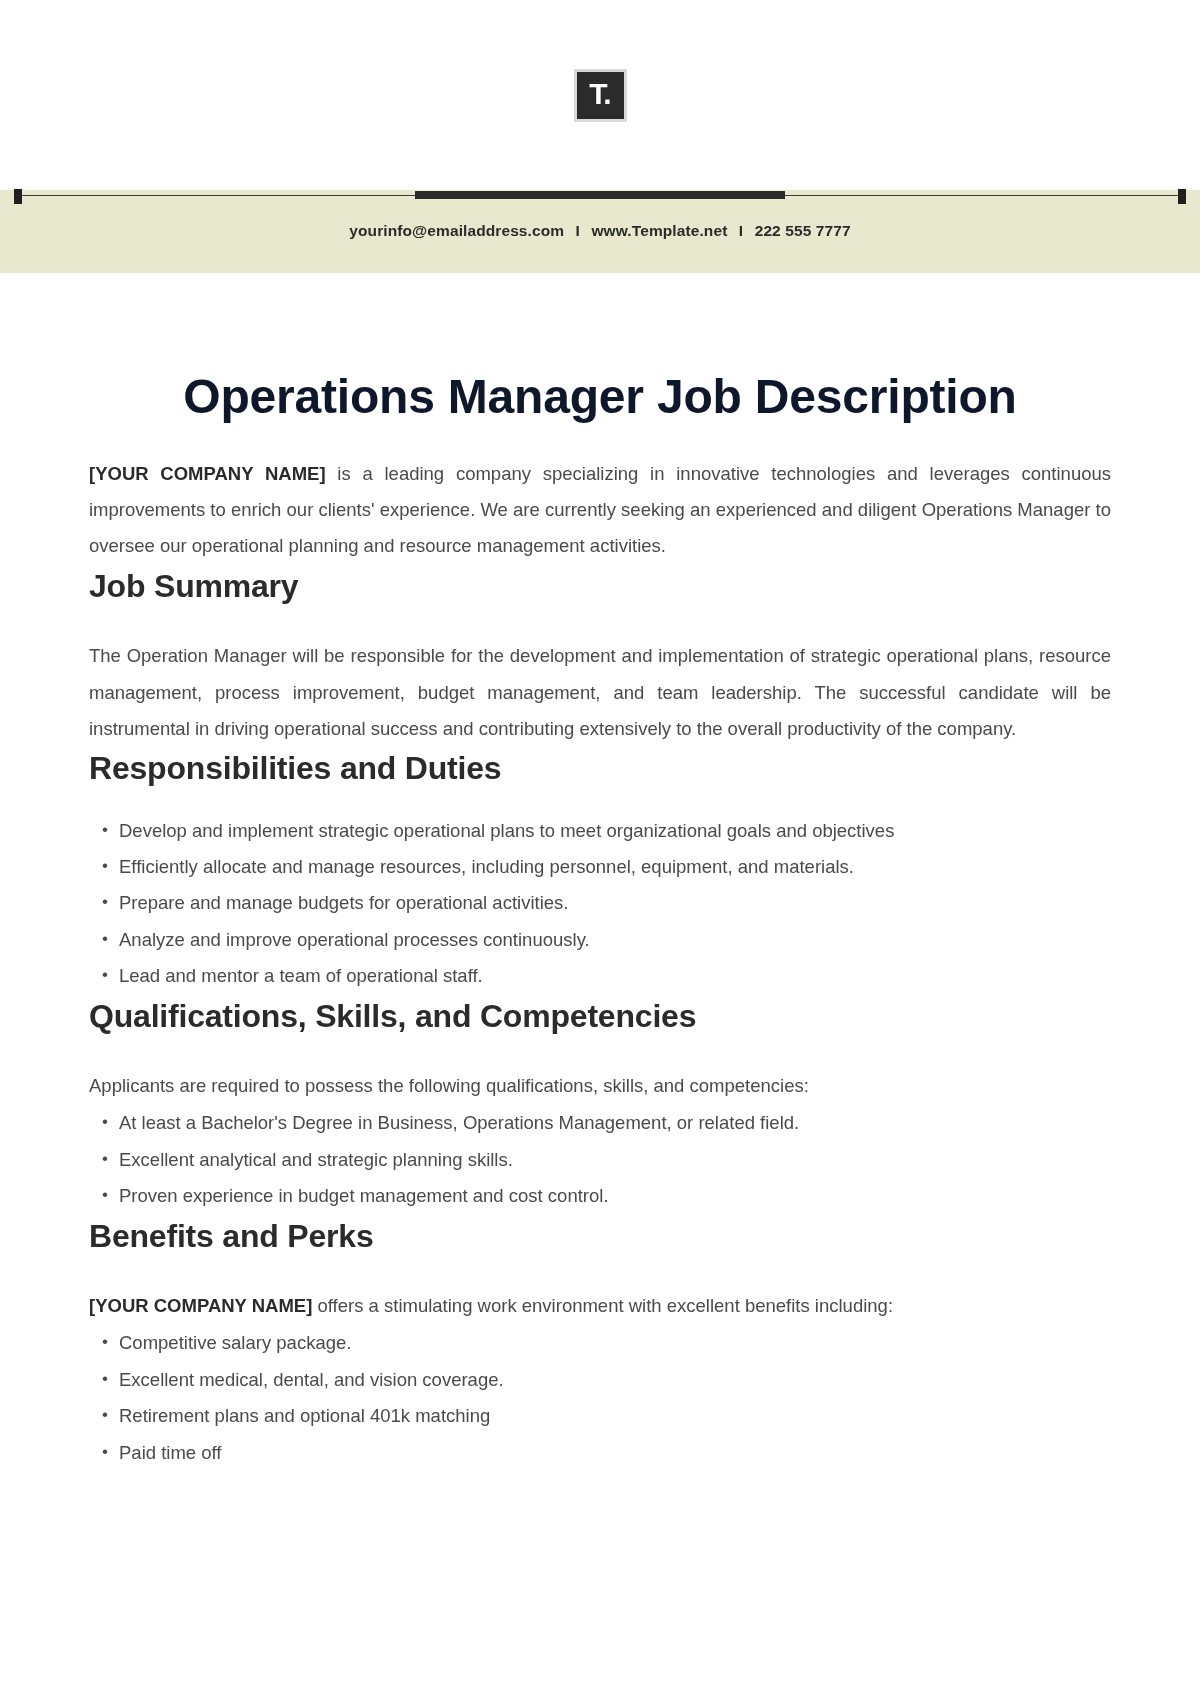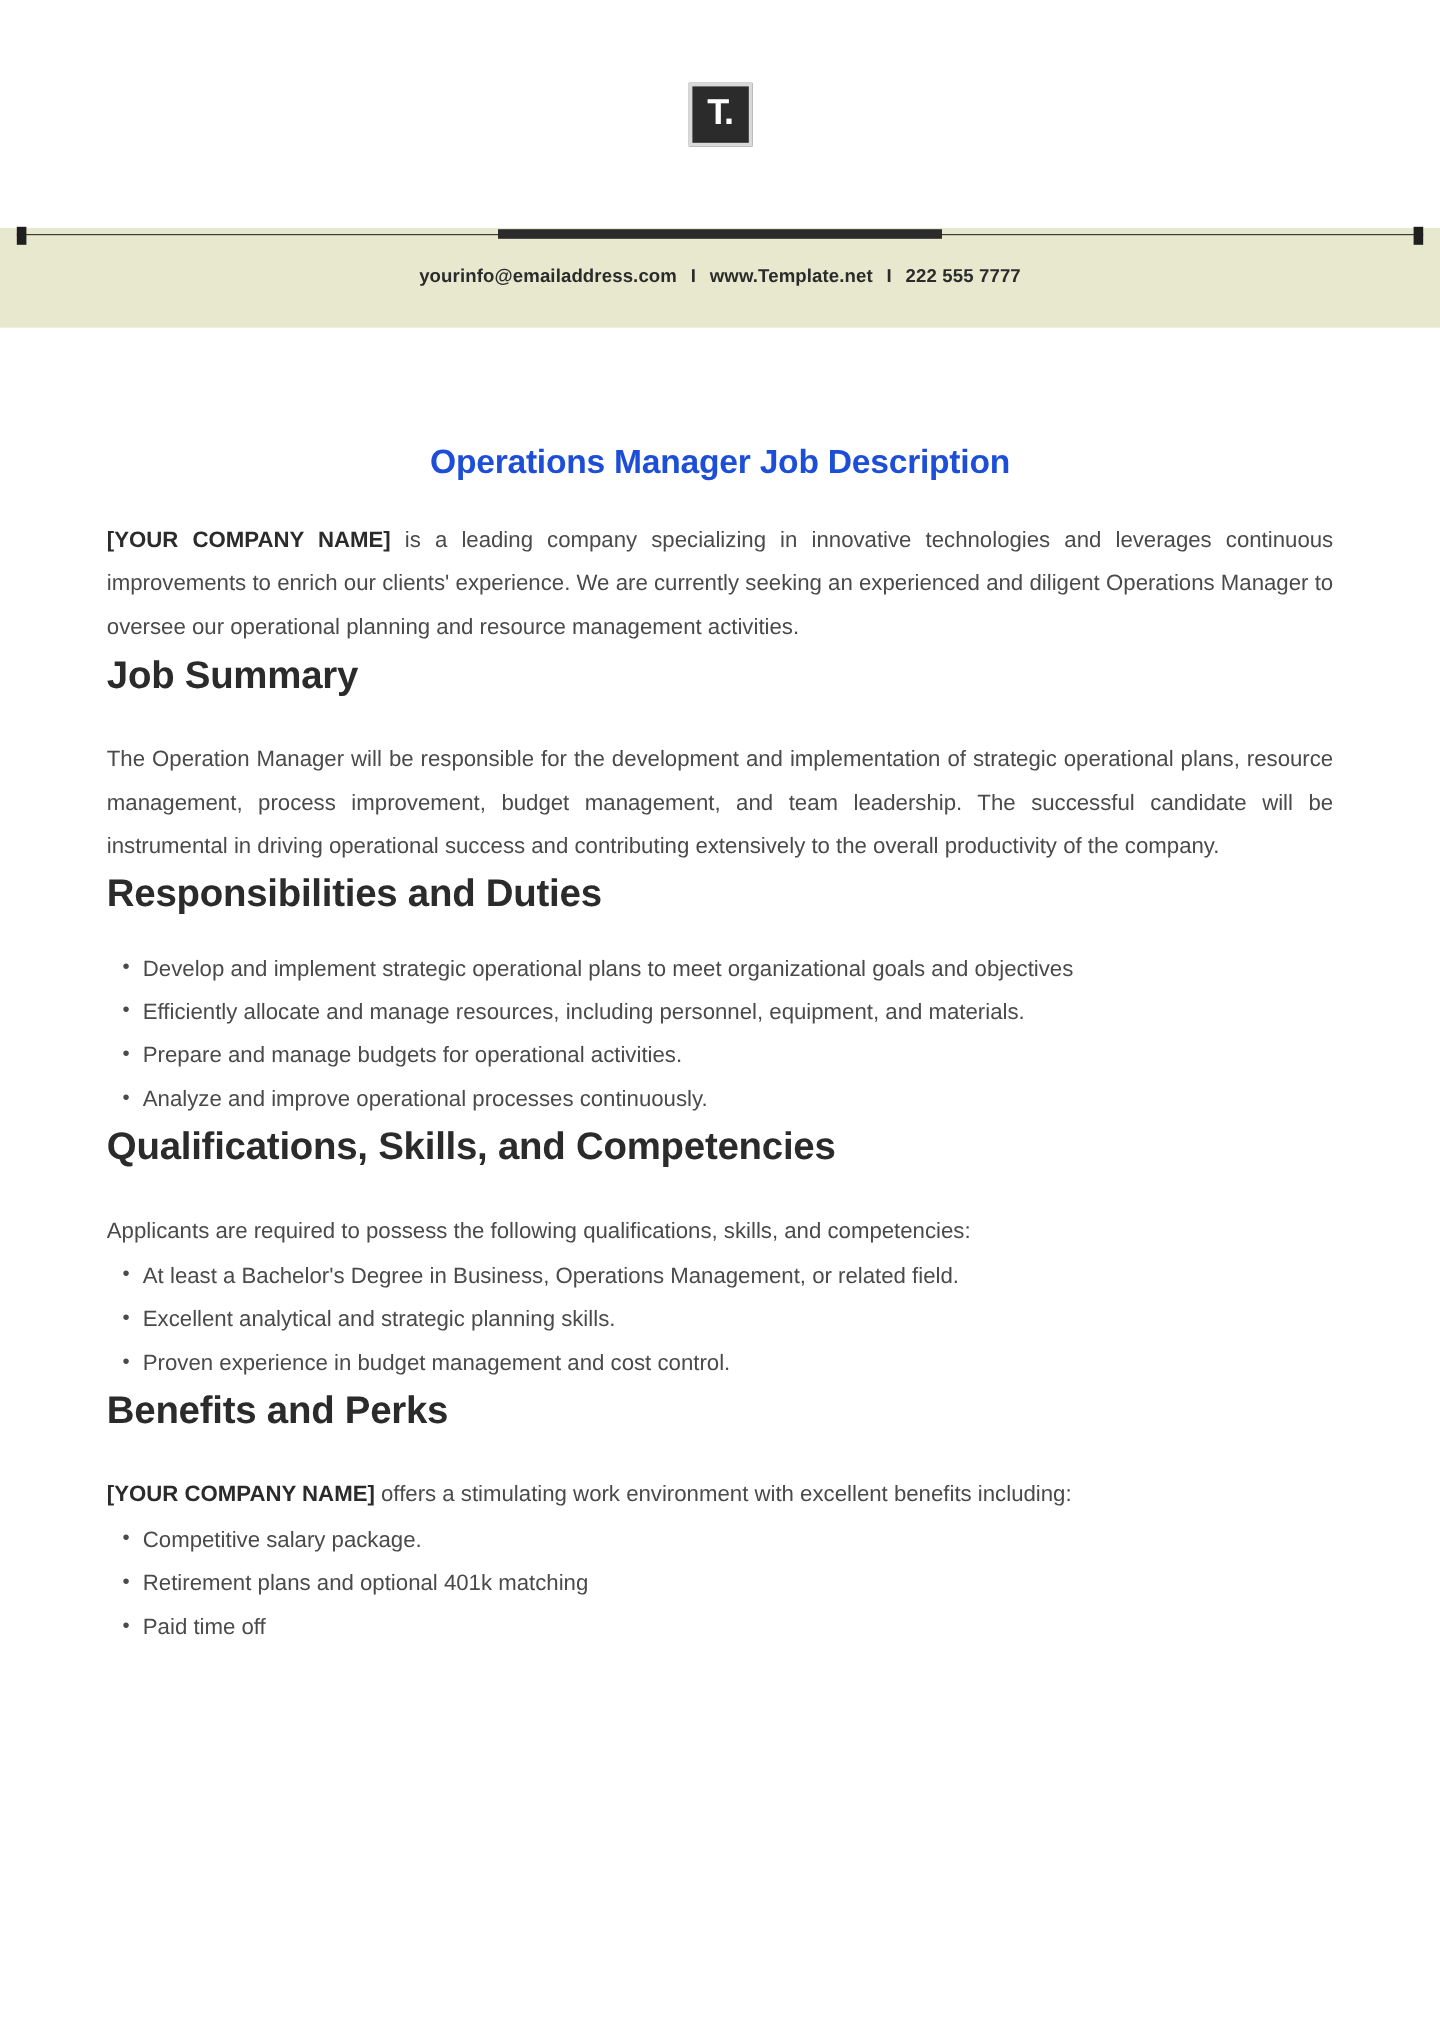--- a/index.html
+++ b/index.html
@@ -105,23 +105,23 @@
   }
 
   
   .doc {
     padding: 0 89px;
     box-sizing: border-box;
     width: 1200px;
   }
   .doc-title {
     text-align: center;
-    font-size: 28px;
-    font-weight: bold;
-    color: #1d4ed8;
+    font-size: 48px;
+    font-weight: bold;
+    color: #0f172a;
     margin: 95px 0 0 0;
     letter-spacing: -0.2px;
     line-height: 1.2;
   }
 
   p.body-par {
     font-size: 18.5px;
     line-height: 1.97;
     color: #4a4a4a;
     text-align: justify;
@@ -208,33 +208,35 @@
 
   <h2 class="section-head">Job Summary</h2>
   <p class="body-par">The Operation Manager will be responsible for the development and implementation of strategic operational plans, resource management, process improvement, budget management, and team leadership. The successful candidate will be instrumental in driving operational success and contributing extensively to the overall productivity of the company.</p>
 
   <h2 class="section-head">Responsibilities and Duties</h2>
   <ul class="bullets">
     <li class="justify">Develop and implement strategic operational plans to meet organizational goals and objectives</li>
     <li>Efficiently allocate and manage resources, including personnel, equipment, and materials.</li>
     <li>Prepare and manage budgets for operational activities.</li>
     <li>Analyze and improve operational processes continuously.</li>
+    <li>Lead and mentor a team of operational staff.</li>
   </ul>
 
   <h2 class="section-head">Qualifications, Skills, and Competencies</h2>
   <p class="body-par left">Applicants are required to possess the following qualifications, skills, and competencies:</p>
   <ul class="bullets snug">
     <li>At least a Bachelor's Degree in Business, Operations Management, or related field.</li>
     <li>Excellent analytical and strategic planning skills.</li>
     <li>Proven experience in budget management and cost control.</li>
   </ul>
 
   <h2 class="section-head">Benefits and Perks</h2>
   <p class="body-par">
     <span class="bold-token">[YOUR COMPANY NAME]</span><span> offers a stimulating work environment with excellent benefits including:</span>
   </p>
   <ul class="bullets snug">
     <li>Competitive salary package.</li>
+    <li>Excellent medical, dental, and vision coverage.</li>
     <li>Retirement plans and optional 401k matching</li>
     <li>Paid time off</li>
   </ul>
 
 </div>
 
 </body></html>

